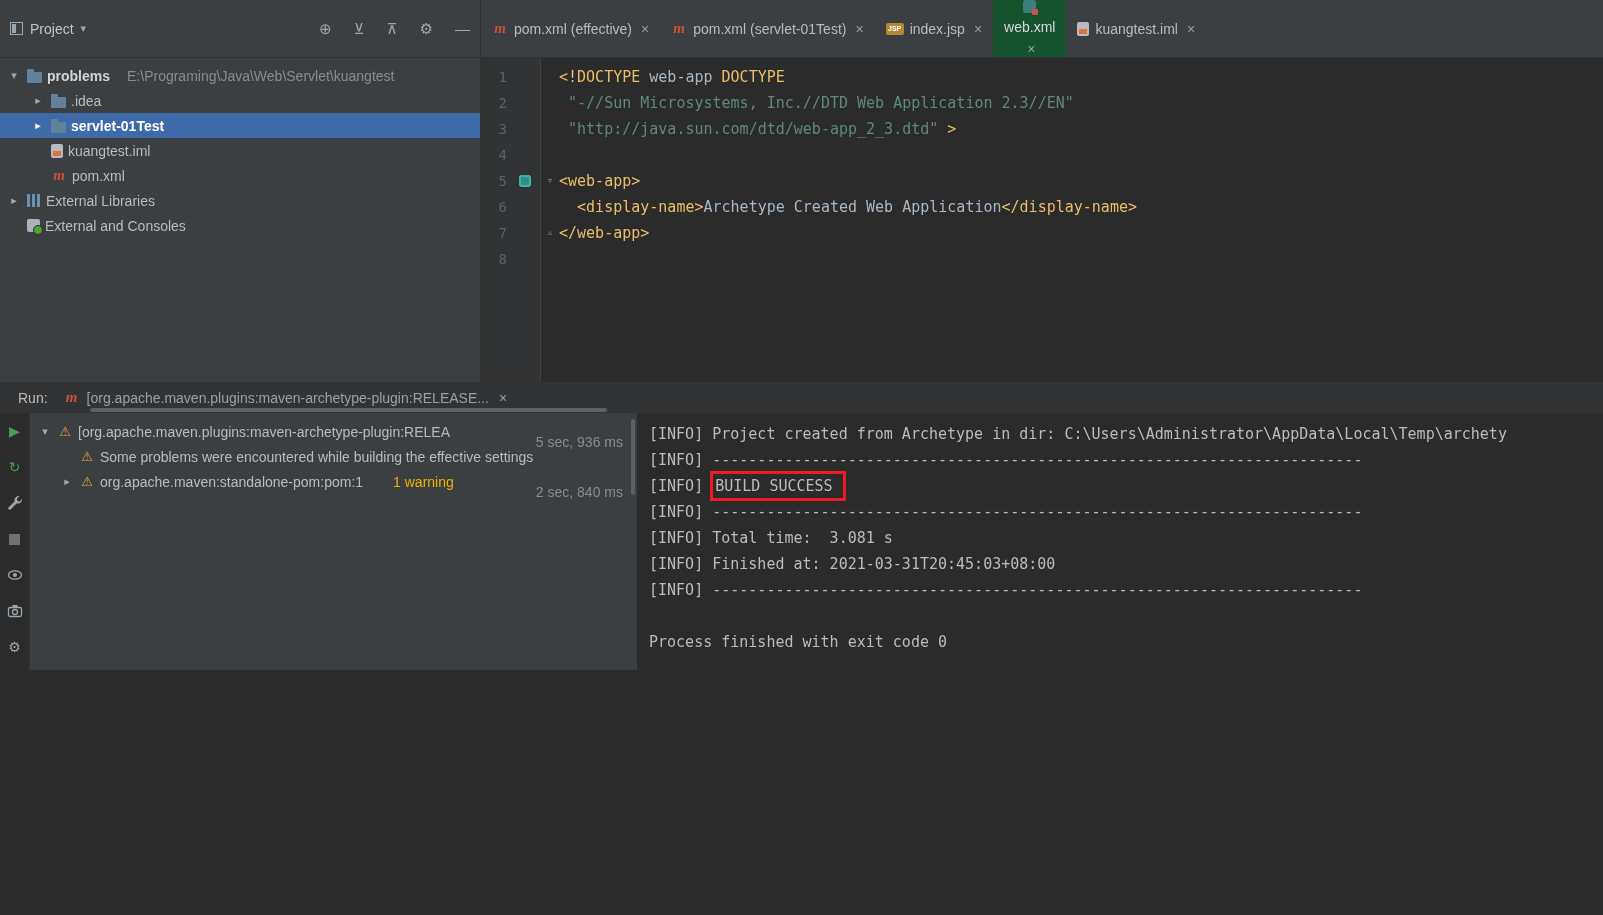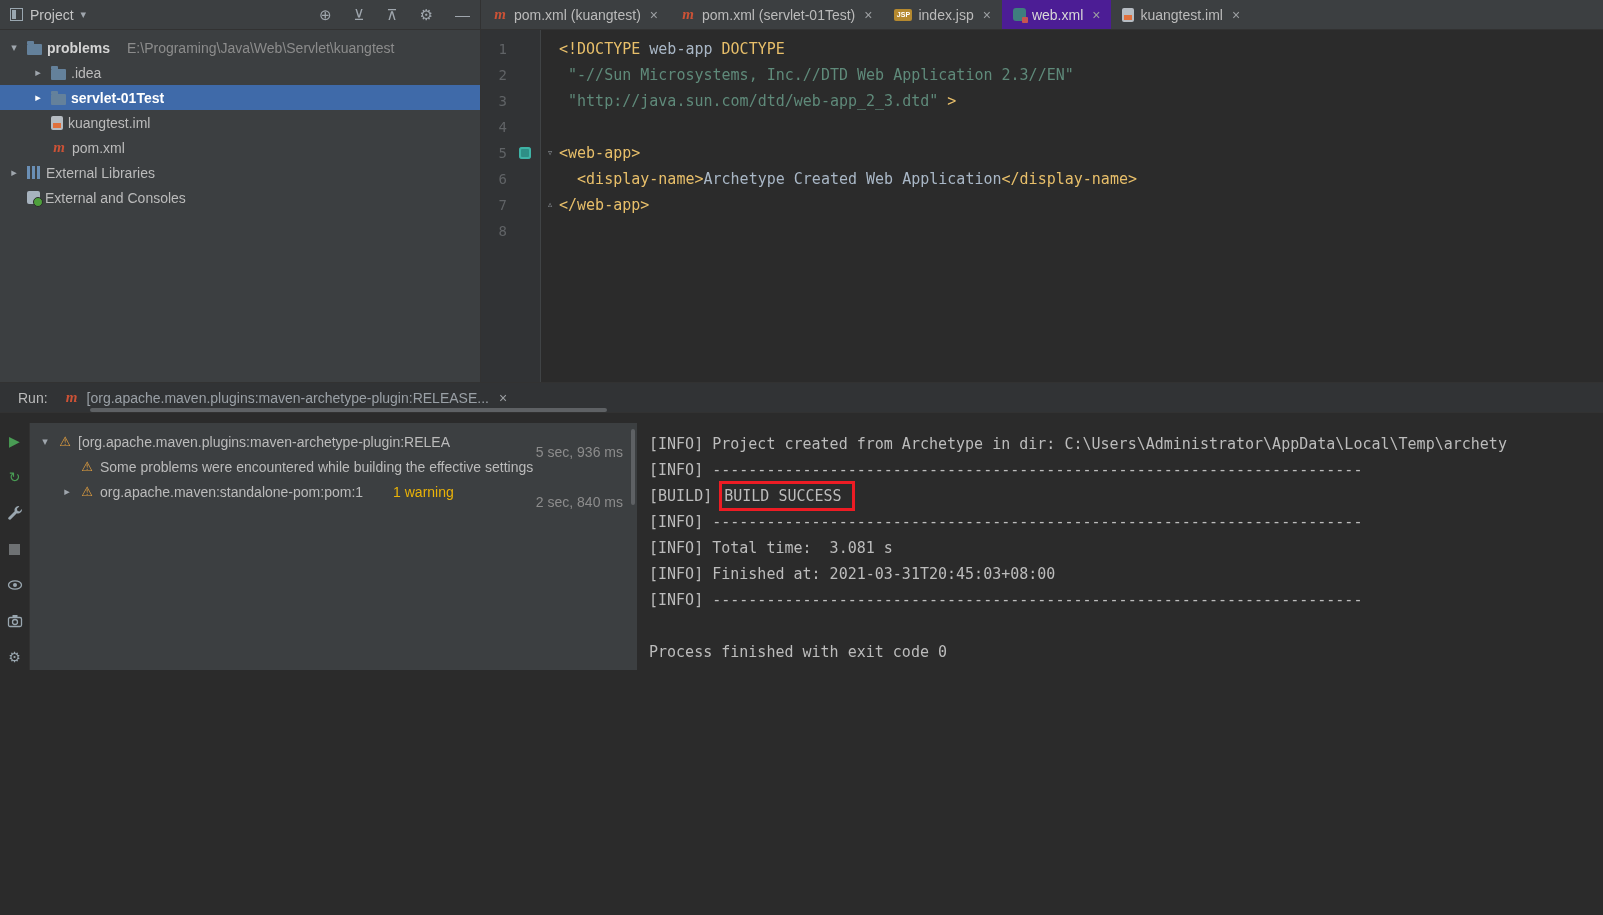--- a/index.html
+++ b/index.html
@@ -13,21 +13,21 @@
     padding:0 10px; gap:7px; border-right:1px solid #323232; }
   .tw-icon { width:13px; height:13px; border:1px solid #9aa7b0; position:relative; flex:0 0 13px; }
   .tw-icon::after { content:""; position:absolute; left:1px; top:1px; bottom:1px; width:4px; background:#9aa7b0; }
   .proj-label { font-size:14px; color:#c4c4c4; cursor:pointer; }
   .chev { color:#9fa6ad; font-size:11px; }
   .spacer { flex:1; }
   .tb-icon { color:#9fa6ad; font-size:15px; margin-left:15px; cursor:pointer; line-height:1; }
   .tabbar { flex:1; display:flex; align-items:stretch; overflow:hidden; }
   .tab { display:flex; align-items:center; gap:6px; padding:0 11px; font-size:14px;
     color:#bbbbbb; cursor:pointer; white-space:nowrap; }
-  .tab.active { background:#4c1d95; color:#d8d8d8; }
+  .tab.active { background:#14532d; color:#d8d8d8;flex-direction:column; }
   .tab-close { color:#9da0a3; font-size:14px; margin-left:3px; cursor:pointer; }
 
   
   .fi { min-width:16px; height:16px; display:inline-flex; align-items:center;
     justify-content:center; flex:0 0 auto; }
   .fi-maven { color:#cc5236; font-family:"Liberation Serif", serif; font-style:italic;
     font-weight:bold; font-size:15px; }
   .fi-jsp { background:#b5892f; color:#fff; font-size:7px; font-weight:bold; border-radius:2px;
     min-width:18px; height:12px; }
   .fi-webxml { background:#3f7e7e; border-radius:3px; min-width:13px; width:13px; height:13px; position:relative; }
@@ -65,21 +65,21 @@
   .gicon { flex:0 0 32px; display:flex; align-items:center; justify-content:center; }
   .gicon.has::after { content:""; width:12px; height:12px; border-radius:3px; background:#2e8f86;
     box-shadow:inset 0 0 0 2px #3fb3a6; }
   .fold { flex:0 0 18px; text-align:center; color:#7a7e82; font-size:11px; cursor:pointer; }
   .code { white-space:pre; }
   .c-kw { color:#e8bf6a;text-align:right; } .c-tag { color:#e8bf6a;margin-top:24px; }
   .c-str { color:#5f8a7a; } .c-plain { color:#a9b7c6; }
 
   
   .runpanel { flex:0 0 288px; display:flex; flex-direction:column; border-top:1px solid #323232;
-    background:#2b2b2b;gap:10px; }
+    background:#2b2b2b; }
   .run-header { flex:0 0 30px; display:flex; align-items:center; background:#313335;
     border-bottom:1px solid #323232; padding-left:18px; font-size:14px; position:relative; }
   .run-title { color:#bbbbbb; }
   .run-tab { display:flex; align-items:center; gap:7px; margin-left:16px; color:#9aa0a6; cursor:pointer; }
   .tab-scroll-thumb { position:absolute; left:90px; top:25px; width:517px; height:4px;
     background:#5e6164; border-radius:2px; cursor:pointer; }
   .run-body { flex:1; display:flex; min-height:0; }
   .stripe { flex:0 0 30px; background:#2b2b2b; border-right:1px solid #323232; display:flex;
     flex-direction:column; align-items:center; padding-top:10px; gap:20px; }
   .si { width:16px; height:16px; display:flex; align-items:center; justify-content:center;
@@ -114,21 +114,21 @@
       <span class="spacer"></span>
       <span class="tb-icon">⊕</span>
       <span class="tb-icon">⊻</span>
       <span class="tb-icon">⊼</span>
       <span class="tb-icon">⚙</span>
       <span class="tb-icon">―</span>
     </div>
     <div class="tabbar" id="tabbar">
         <div class="tab">
           <span class="fi fi-maven">m</span>
-          <span class="tab-label">pom.xml (kuangtest)</span>
+          <span class="tab-label">pom.xml (effective)</span>
           <span class="tab-close">×</span>
         </div>
         <div class="tab">
           <span class="fi fi-maven">m</span>
           <span class="tab-label">pom.xml (servlet-01Test)</span>
           <span class="tab-close">×</span>
         </div>
         <div class="tab">
           <span class="fi fi-jsp">JSP</span>
           <span class="tab-label">index.jsp</span>
@@ -294,21 +294,21 @@
             <span class="chev">▸</span>
             <span class="warn">⚠</span>
             <span class="rtext">org.apache.maven:standalone-pom:pom:1</span>
             <span class="rbadge">1 warning</span>
             <span class="rtime">2 sec, 840 ms</span>
           </div>
         </div>
       <div class="console" id="console">
           <div class="cline"><span>[INFO] Project created from Archetype in dir: C:\Users\Administrator\AppData\Local\Temp\archety</span></div>
           <div class="cline"><span>[INFO] ------------------------------------------------------------------------</span></div>
-          <div class="cline"><span>[BUILD] </span><span class="redbox">BUILD SUCCESS</span></div>
+          <div class="cline"><span>[INFO] </span><span class="redbox">BUILD SUCCESS</span></div>
           <div class="cline"><span>[INFO] ------------------------------------------------------------------------</span></div>
           <div class="cline"><span>[INFO] Total time:  3.081 s</span></div>
           <div class="cline"><span>[INFO] Finished at: 2021-03-31T20:45:03+08:00</span></div>
           <div class="cline"><span>[INFO] ------------------------------------------------------------------------</span></div>
           <div class="cline"><span></span></div>
           <div class="cline"><span>Process finished with exit code 0</span></div>
         </div>
     </div>
   </div>
 

